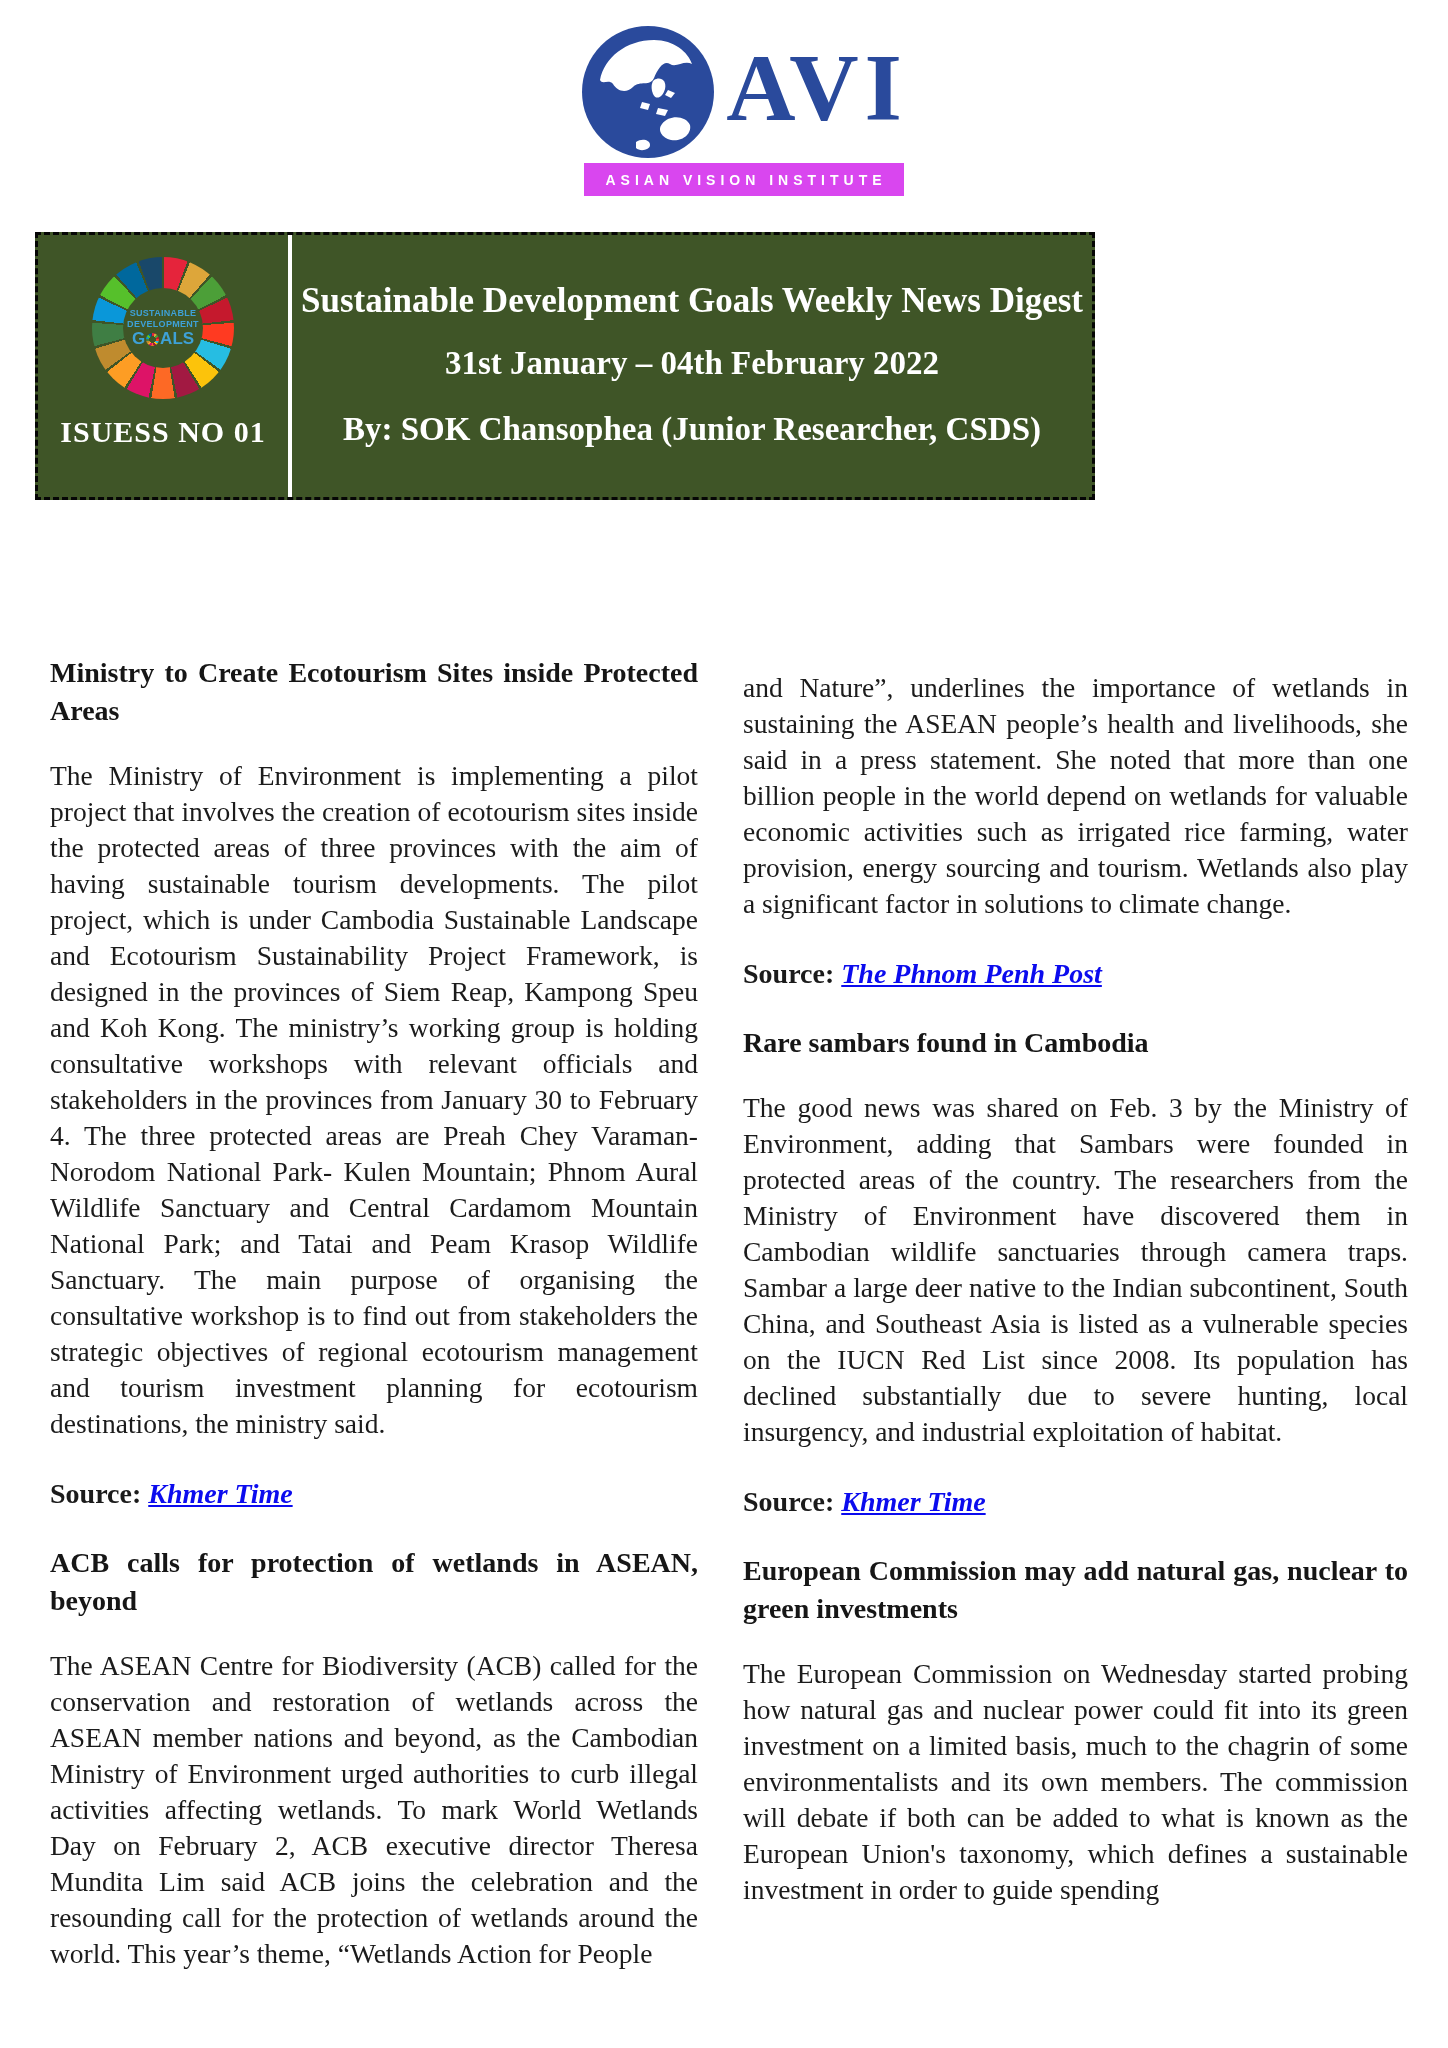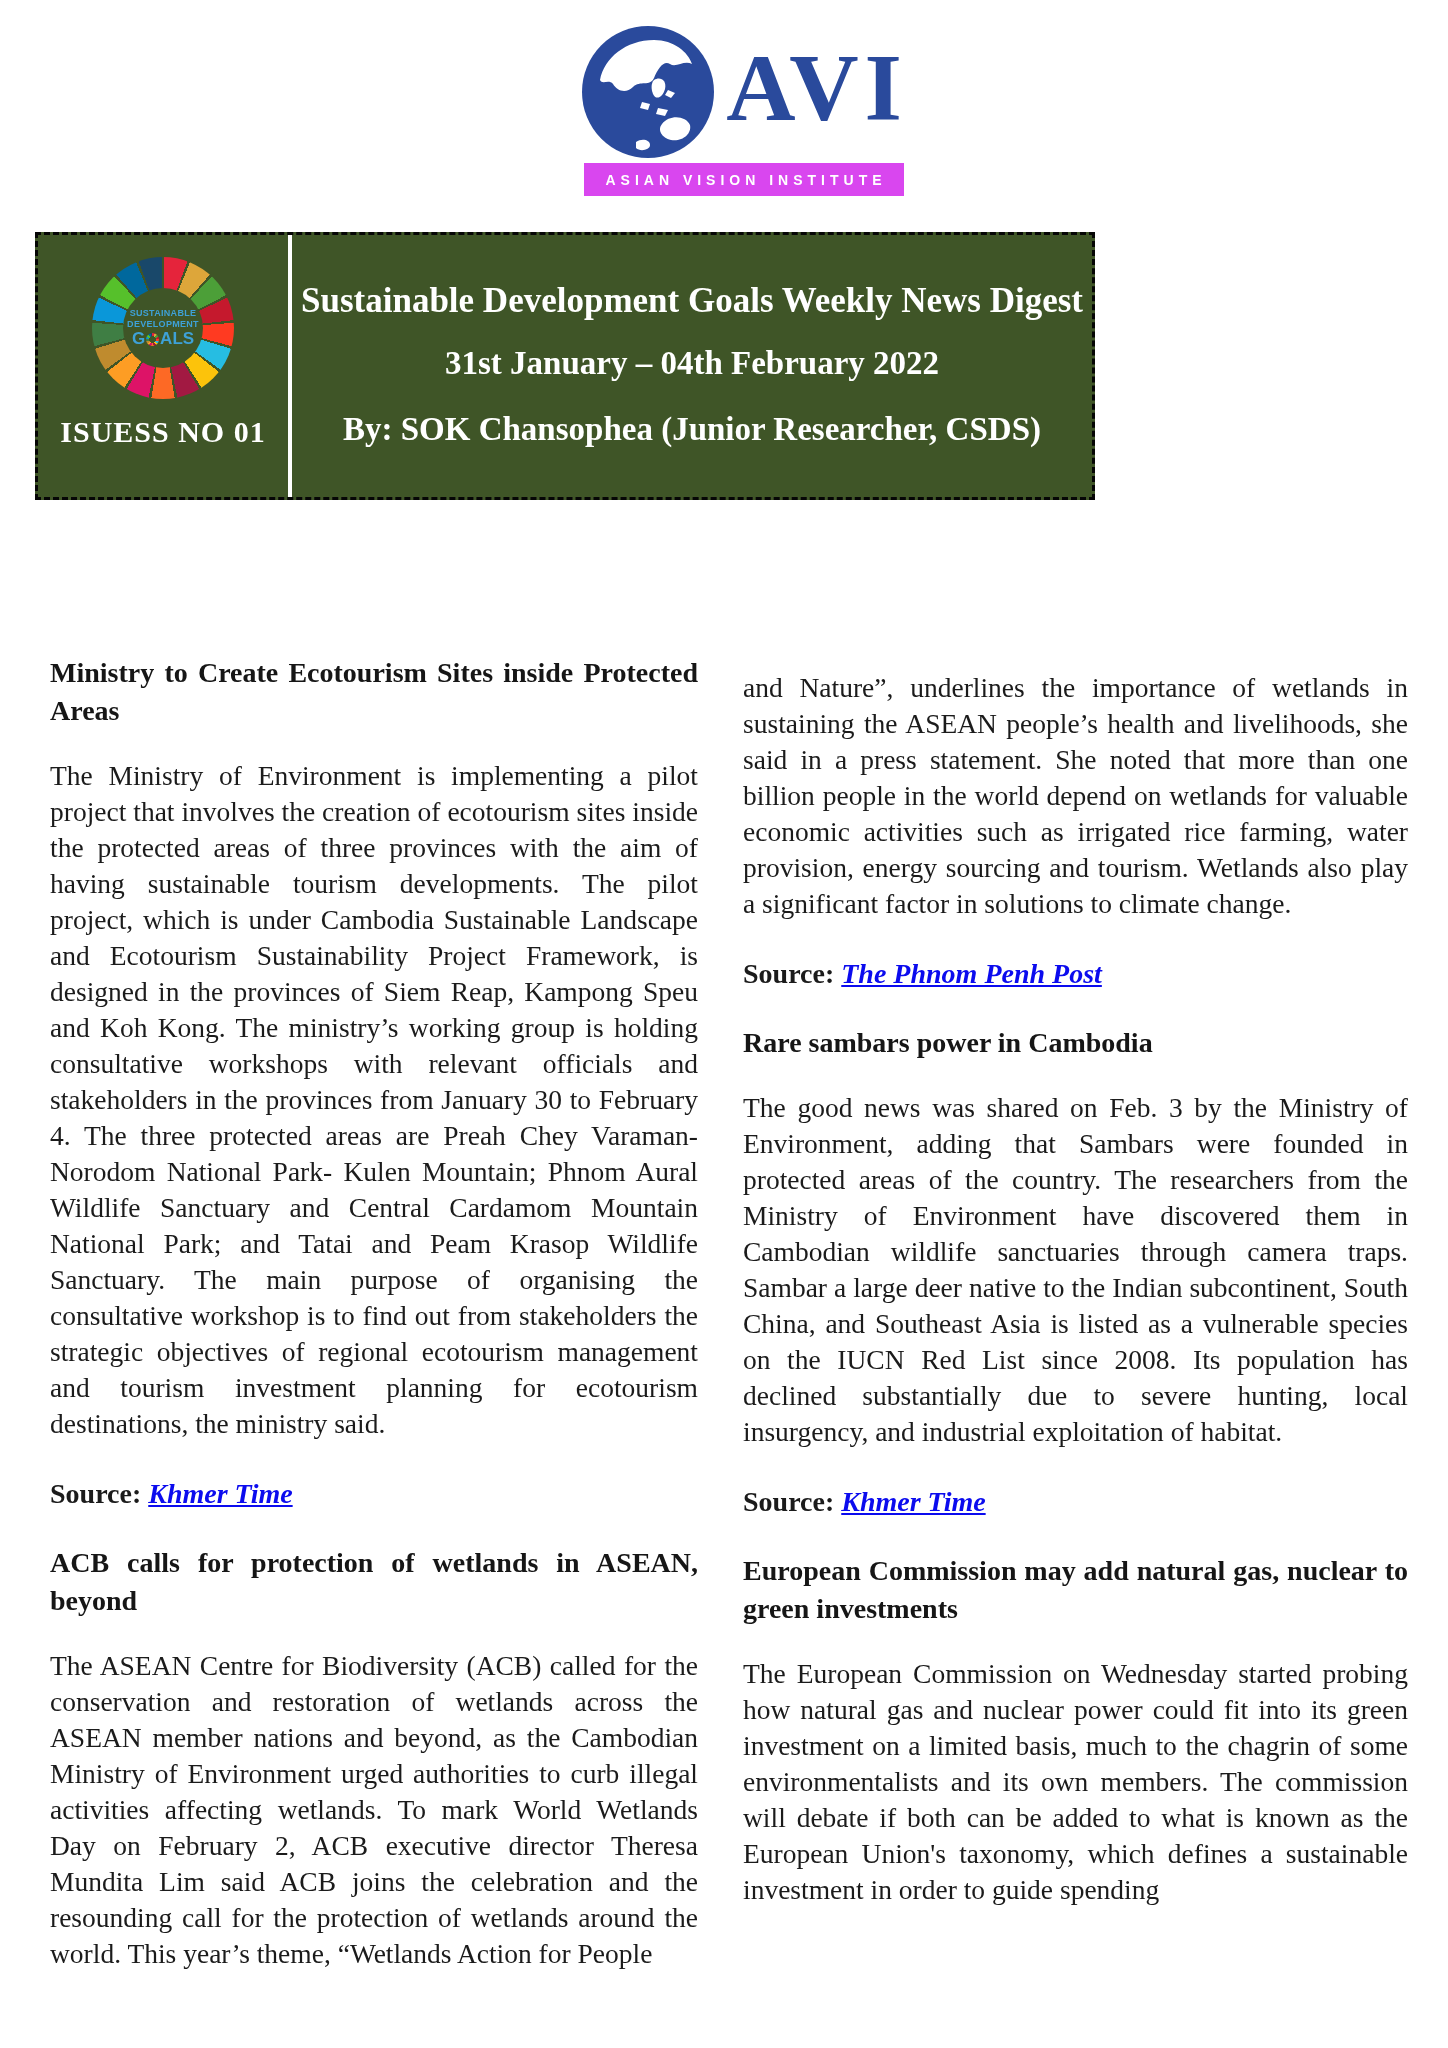--- a/index.html
+++ b/index.html
@@ -251,21 +251,21 @@
 
     <div class="col-right">
       <div class="blk">
         <p class="body">and Nature”, underlines the importance of wetlands in sustaining the ASEAN people’s health and livelihoods, she said in a press statement. She noted that more than one billion people in the world depend on wetlands for valuable economic activities such as irrigated rice farming, water provision, energy sourcing and tourism. Wetlands also play a significant factor in solutions to climate change.</p>
         <p class="source">
           <span>Source:</span>
           <a href="#">The Phnom Penh Post</a>
         </p>
       </div>
       <div class="blk">
-        <h2 class="art">Rare sambars power in Cambodia</h2>
+        <h2 class="art">Rare sambars found in Cambodia</h2>
         <p class="body">The good news was shared on Feb. 3 by the Ministry of Environment, adding that Sambars were founded in protected areas of the country. The researchers from the Ministry of Environment have discovered them in Cambodian wildlife sanctuaries through camera traps. Sambar a large deer native to the Indian subcontinent, South China, and Southeast Asia is listed as a vulnerable species on the IUCN Red List since 2008. Its population has declined substantially due to severe hunting, local insurgency, and industrial exploitation of habitat.</p>
         <p class="source">
           <span>Source:</span>
           <a href="#">Khmer Time</a>
         </p>
       </div>
       <div class="blk">
         <h2 class="art">European Commission may add natural gas, nuclear to green investments</h2>
         <p class="body">The European Commission on Wednesday started probing how natural gas and nuclear power could fit into its green investment on a limited basis, much to the chagrin of some environmentalists and its own members. The commission will debate if both can be added to what is known as the European Union's taxonomy, which defines a sustainable investment in order to guide spending</p>
       </div>

